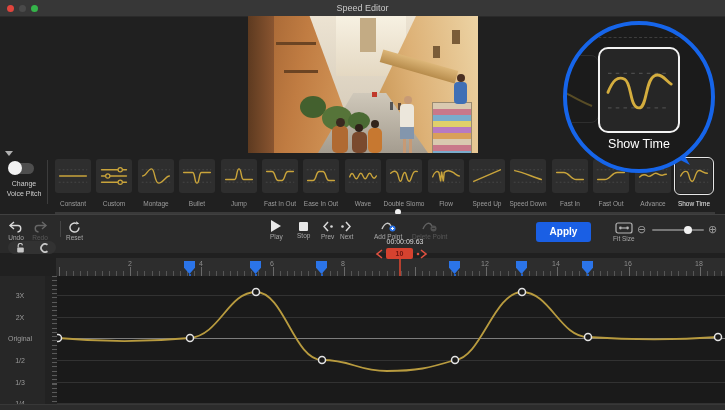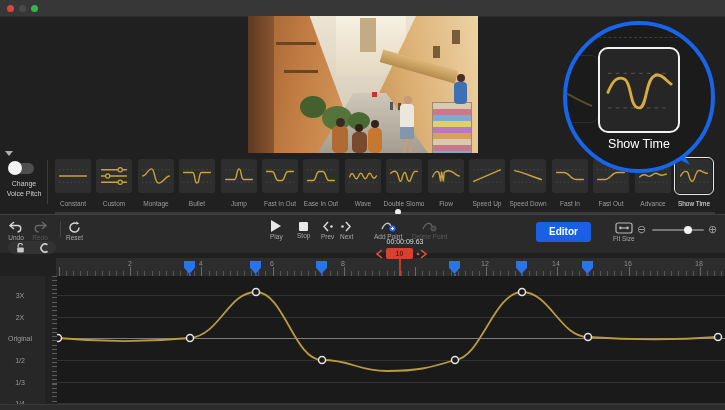--- a/index.html
+++ b/index.html
@@ -77,20 +77,21 @@
 </style>
 </head>
 <body>
 
 <div class="stage">
 
   <div class="abs titlebar"></div>
   <div class="abs tl-dot" style="left:7px;background:#e0453d"></div>
   <div class="abs tl-dot" style="left:19px;background:#4a4a4a"></div>
   <div class="abs tl-dot" style="left:31px;background:#35b44a"></div>
+  <div class="abs win-title">Speed Editor</div>
 
   <div class="abs preview">
     <div class="pv" style="left:88px;top:0;width:70px;height:60px;background:linear-gradient(#f7f1e2,#e4d8c2);"></div>
     <div class="pv" style="left:112px;top:2px;width:16px;height:34px;background:#c3ab84;"></div>
     <div class="pv" style="left:0;top:0;width:112px;height:137px;background:linear-gradient(100deg,#9c5f30 0%,#c07c42 45%,#d99f60 100%);clip-path:polygon(0 0,55% 0,100% 100%,0 100%);"></div>
     <div class="pv" style="left:0;top:0;width:26px;height:137px;background:linear-gradient(90deg,#5d3a20,#8a5530);"></div>
     <div class="pv" style="left:28px;top:26px;width:40px;height:3px;background:#6b4423;"></div>
     <div class="pv" style="left:36px;top:54px;width:34px;height:3px;background:#6b4423;"></div>
     <div class="pv" style="right:0;top:0;width:100px;height:137px;background:linear-gradient(260deg,#ecd3a4 0%,#ddb176 60%,#c89554 100%);clip-path:polygon(38% 0,100% 0,100% 100%,0 100%,0 58%);"></div>
     <div class="pv" style="right:18px;top:14px;width:8px;height:14px;background:#7a5c38;"></div>
@@ -339,21 +340,21 @@
     </div>
   <div class="tb-btn disabled" style="left:412px;top:220px">
     <svg width="15" height="12" viewBox="0 0 15 12">
       <path d="M1,9 C4,2 8,2 10,6" stroke="#c9c9c9" stroke-width="1.5" fill="none"></path>
       <circle cx="11.5" cy="8.5" r="3" fill="#9a9a9a"></circle>
       <path d="M10,8.5 H13" stroke="#444" stroke-width="1"></path>
       </svg>
     <span class="tb-label">Delete Point</span>
     </div>
 
-  <div class="abs apply-btn">Editor</div>
+  <div class="abs apply-btn">Apply</div>
 
   <div class="tb-btn" style="left:613px;top:222px">
     <svg width="18" height="12" viewBox="0 0 18 12">
       <rect x="1" y="1" width="16" height="10" rx="2" stroke="#b5b5b5" stroke-width="1.2" fill="none"></rect>
       <circle cx="5.5" cy="6" r="1.4" fill="#b5b5b5"></circle>
         <circle cx="12.5" cy="6" r="1.4" fill="#b5b5b5"></circle>
       <path d="M6.9,6 H11.1" stroke="#b5b5b5" stroke-width="1.2"></path>
       </svg>
     <span class="tb-label">Fit Size</span>
     </div>

